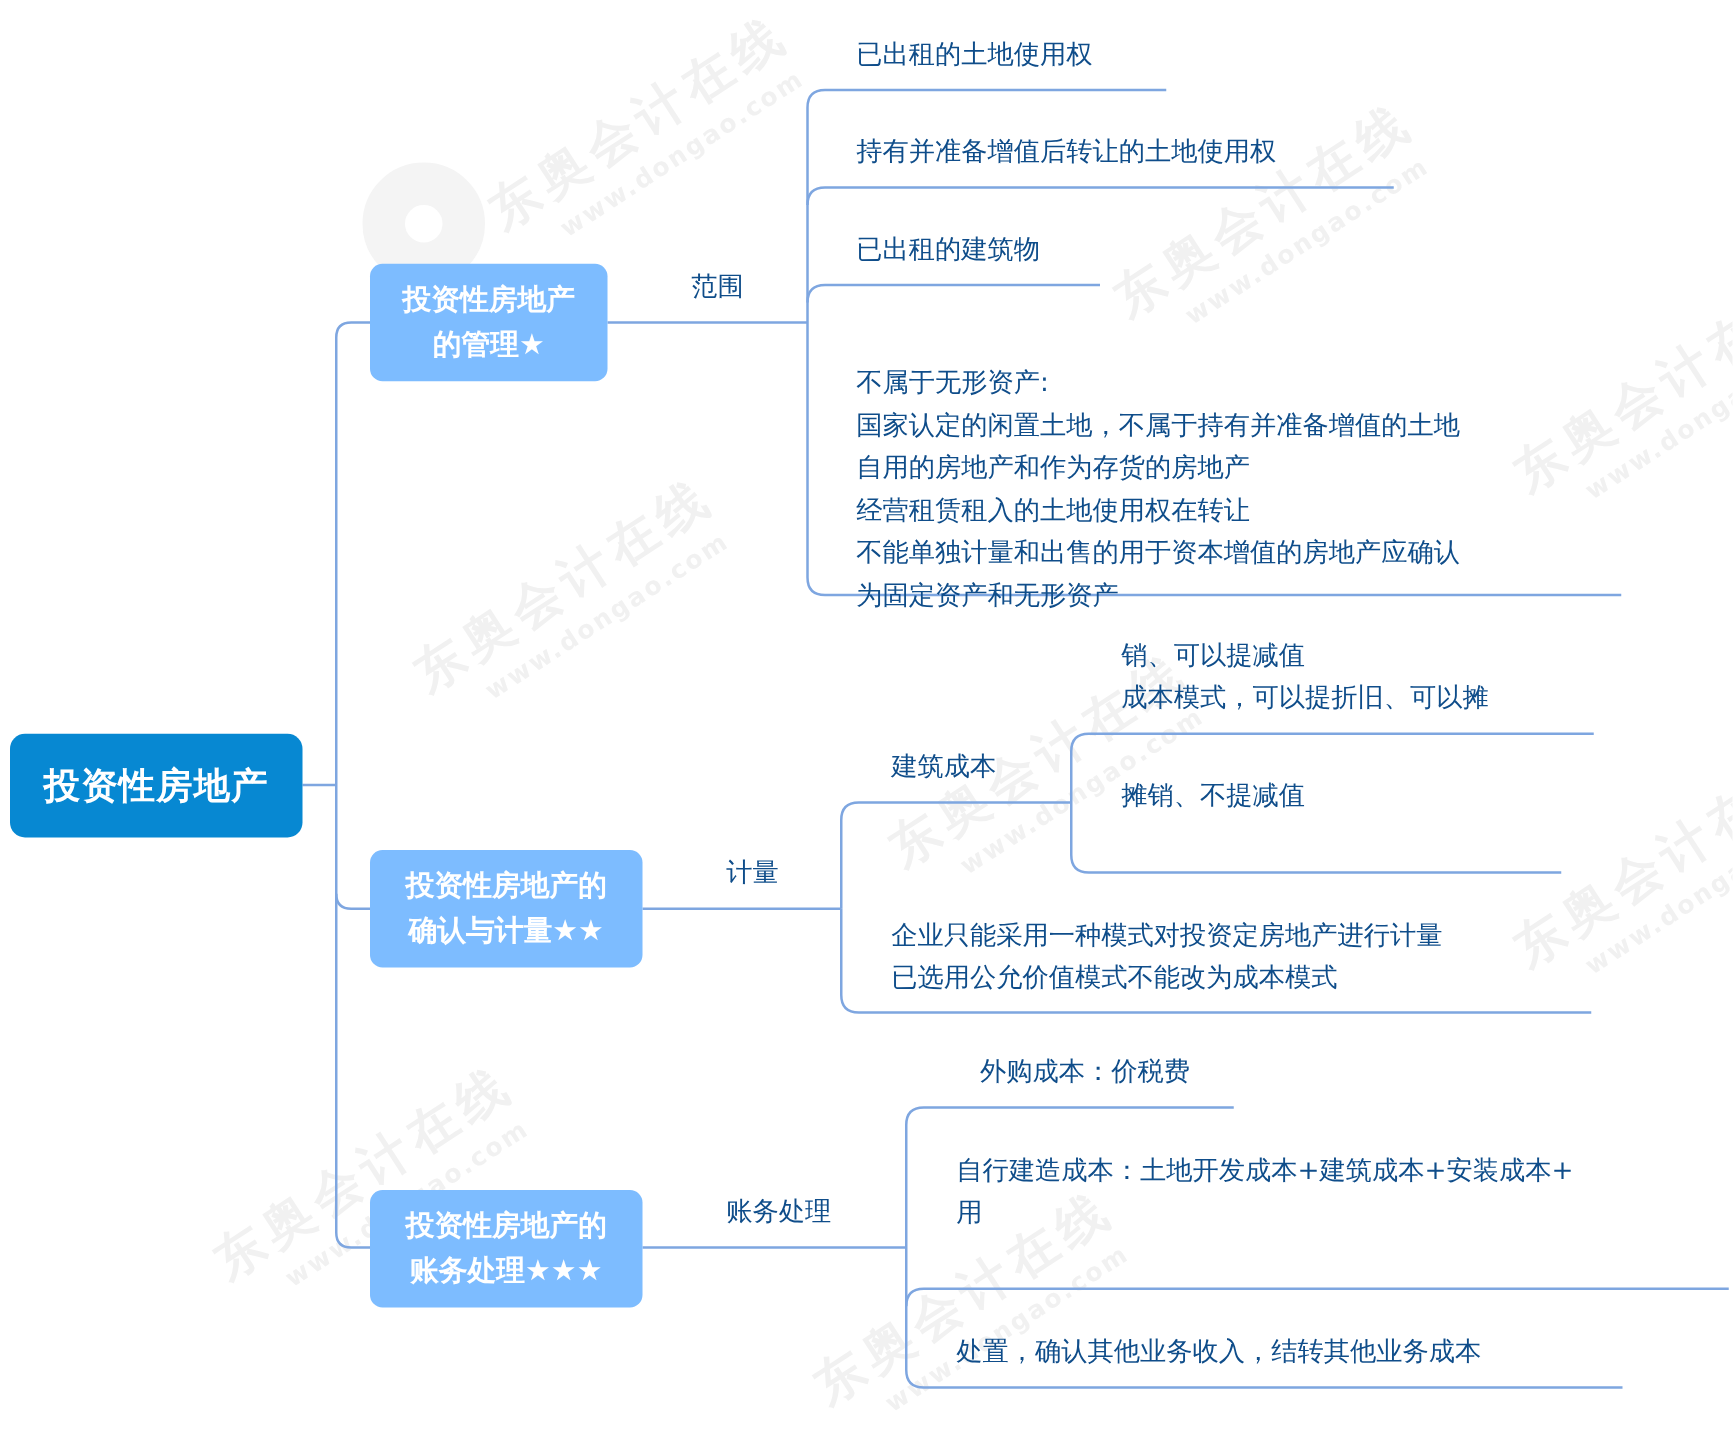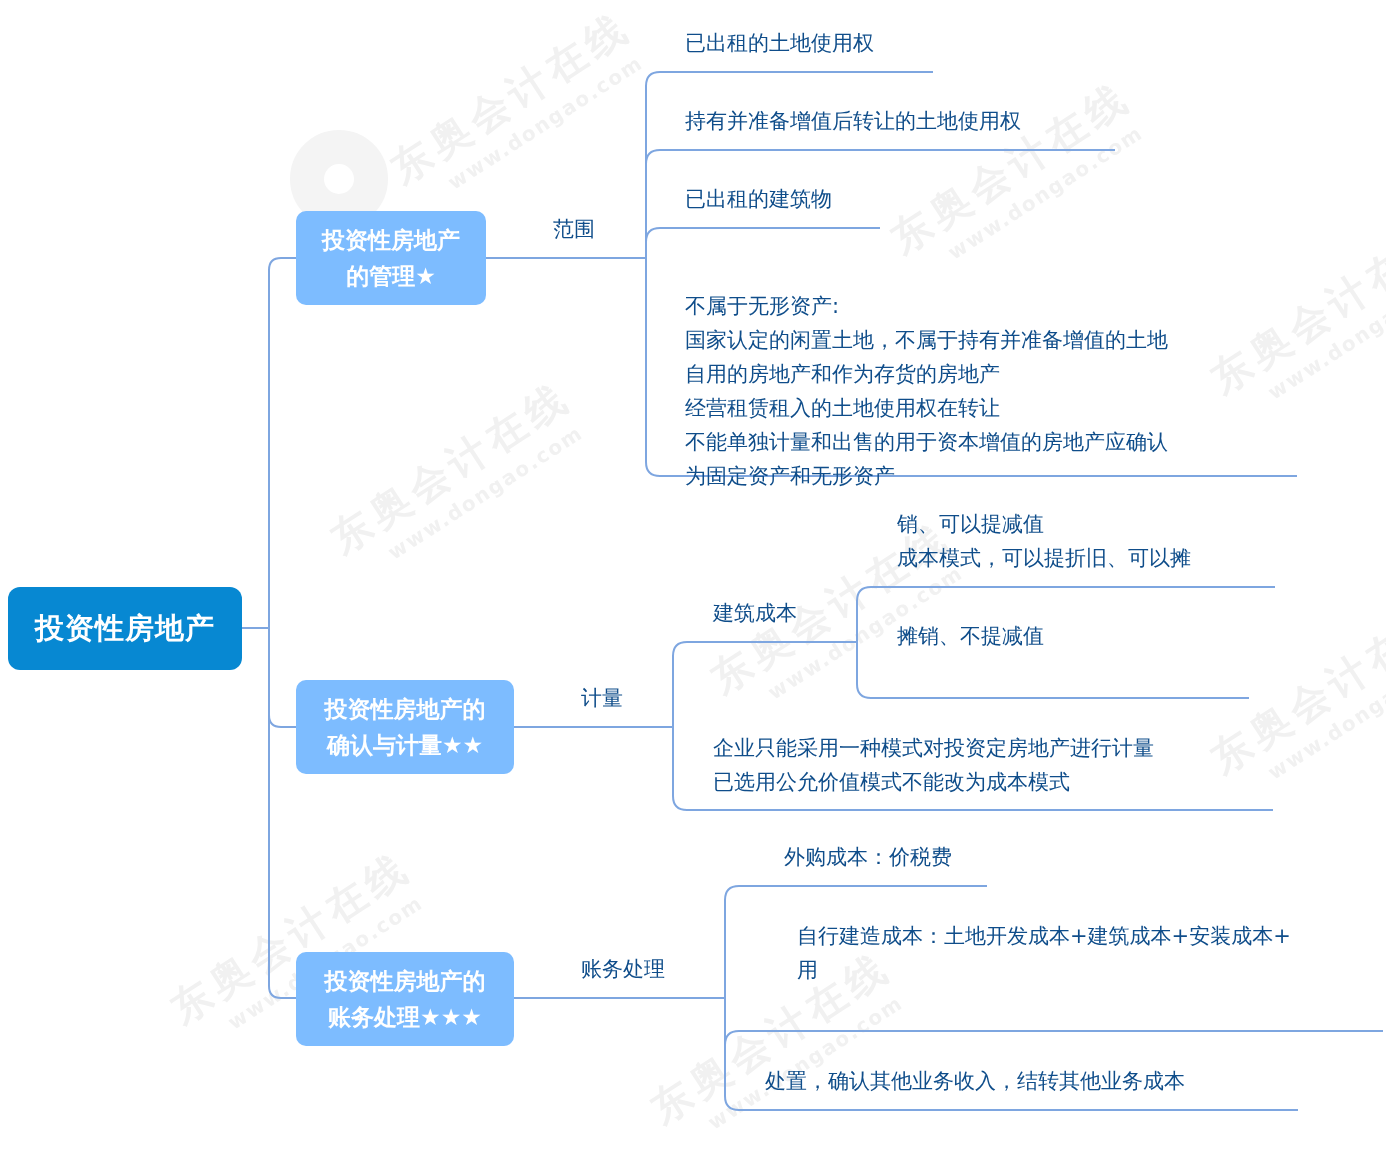--- a/index.html
+++ b/index.html
@@ -113,21 +113,21 @@
   <div class="topic" style="left:296px;top:952px;width:218px;height:94px;">
     <span>投资性房地产的</span>
     <span>账务处理★★★</span>
   </div>
   <div class="lbl" style="left:581px;top:952px;">
     <span>账务处理</span>
   </div>
   <div class="lbl" style="left:784px;top:840px;">
     <span>外购成本：价税费</span>
   </div>
-  <div class="lbl multi" style="left:765px;top:919px;margin-left:32px;">
+  <div class="lbl multi" style="left:765px;top:919px;">
     <span>自行建造成本：土地开发成本+建筑成本+安装成本+</span>
     <span>用</span>
   </div>
   <div class="lbl" style="left:765px;top:1064px;">
     <span>处置，确认其他业务收入，结转其他业务成本</span>
   </div>
 
 </div>
 
 </body></html>

